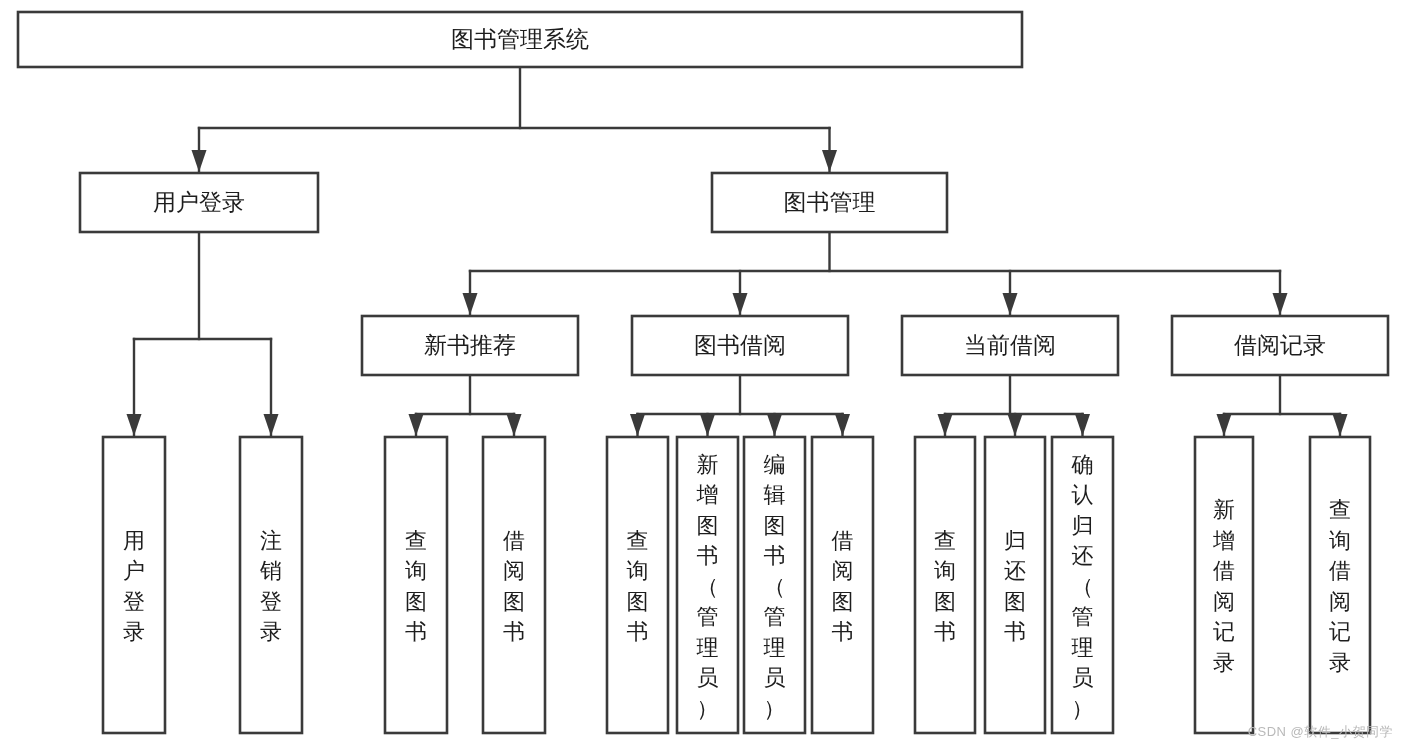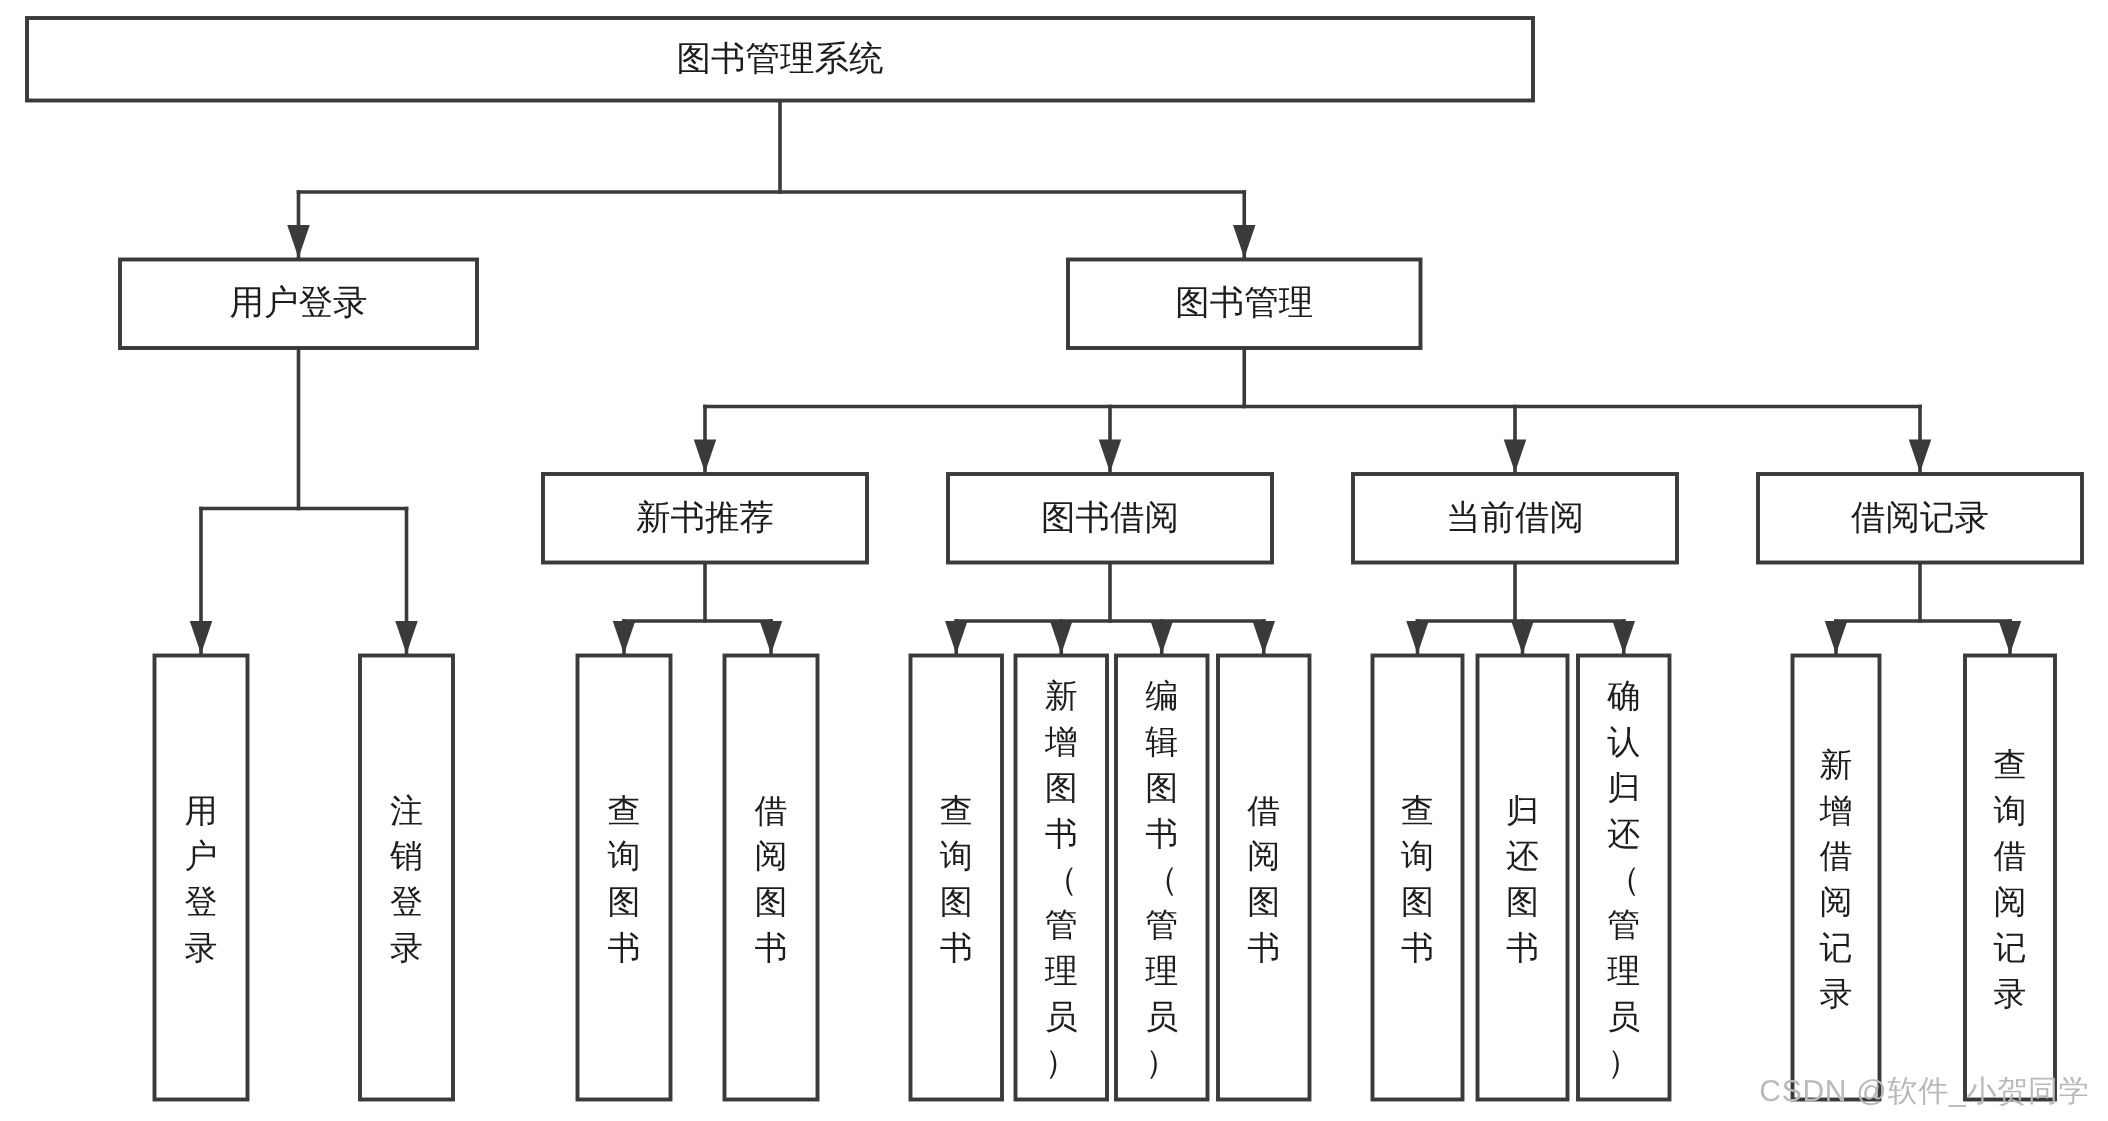--- a/index.html
+++ b/index.html
@@ -52,21 +52,21 @@
     fill: #1d1d1d;
     font-family: "Liberation Sans", "DejaVu Sans", sans-serif;
     font-size: 22px;
     text-anchor: middle;
   }
   .watermark-text {
     position: absolute;
     right: 12px;
     bottom: 6px;
     font-family: "Liberation Sans", "DejaVu Sans", sans-serif;
-    font-size: 20px;
+    font-size: 13px;
     color: #b9b9b9;
     white-space: nowrap;
     letter-spacing: 0.5px;
     pointer-events: none;
   }
 </style>
 </head>
 <body>
 
 <div id="diagram-root">

